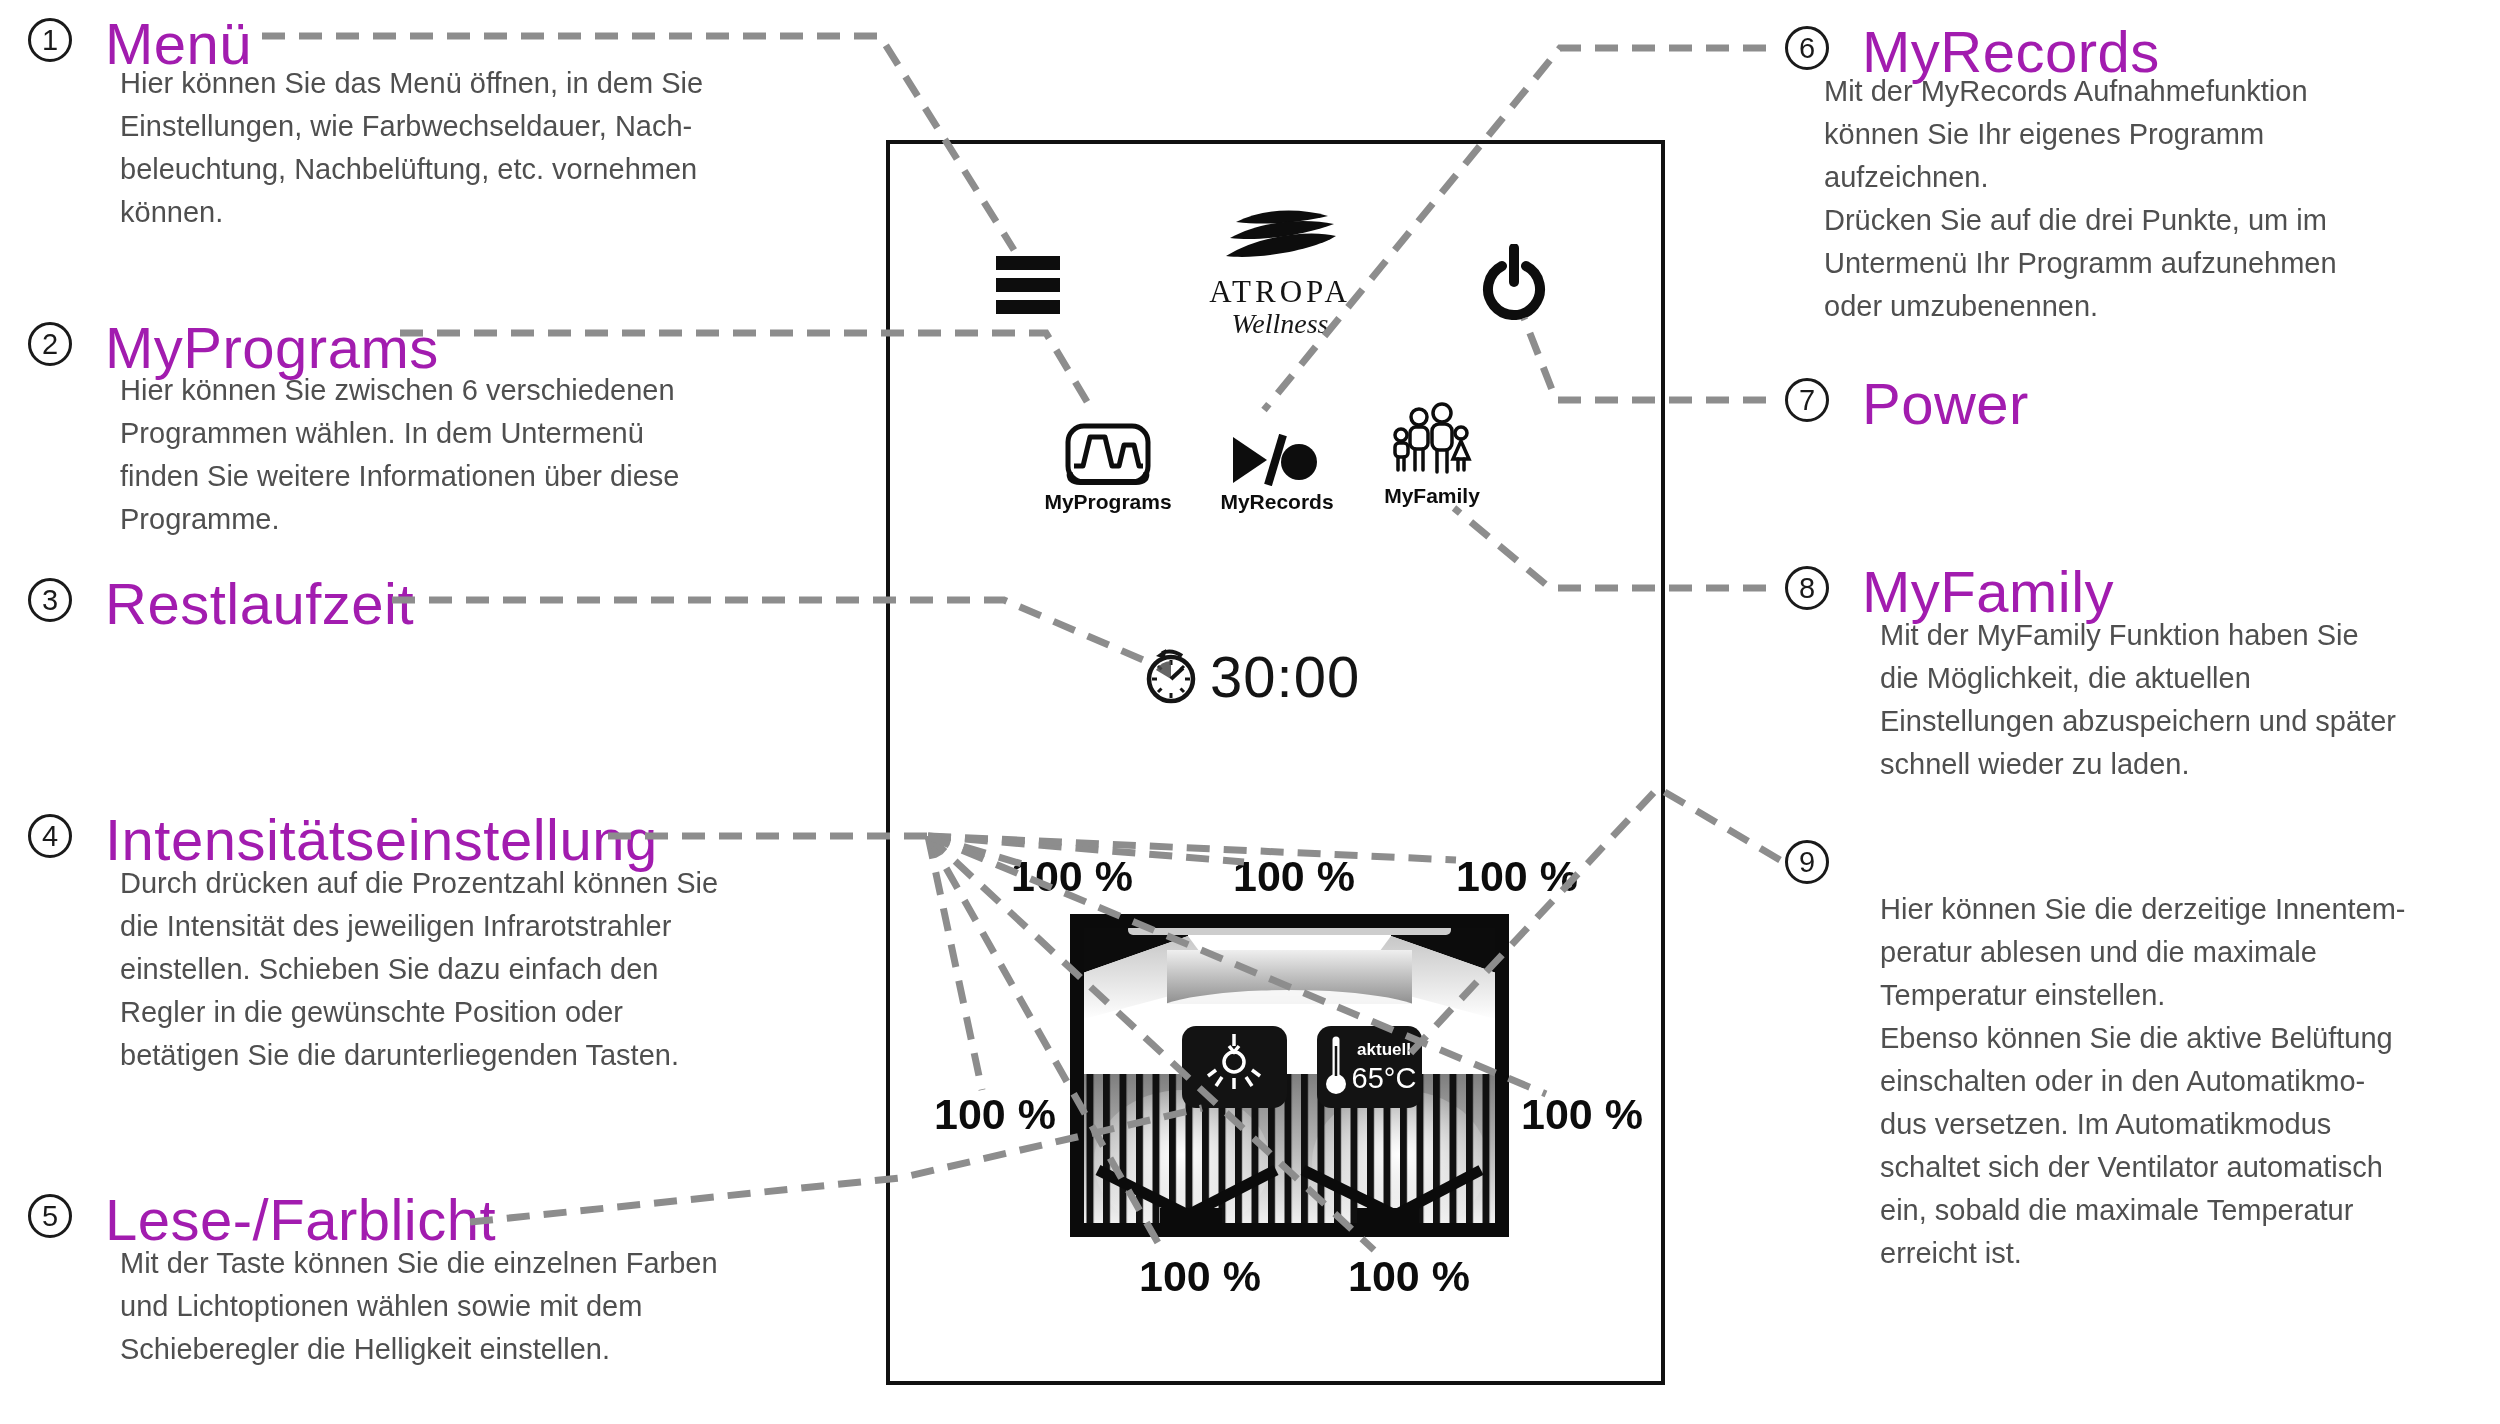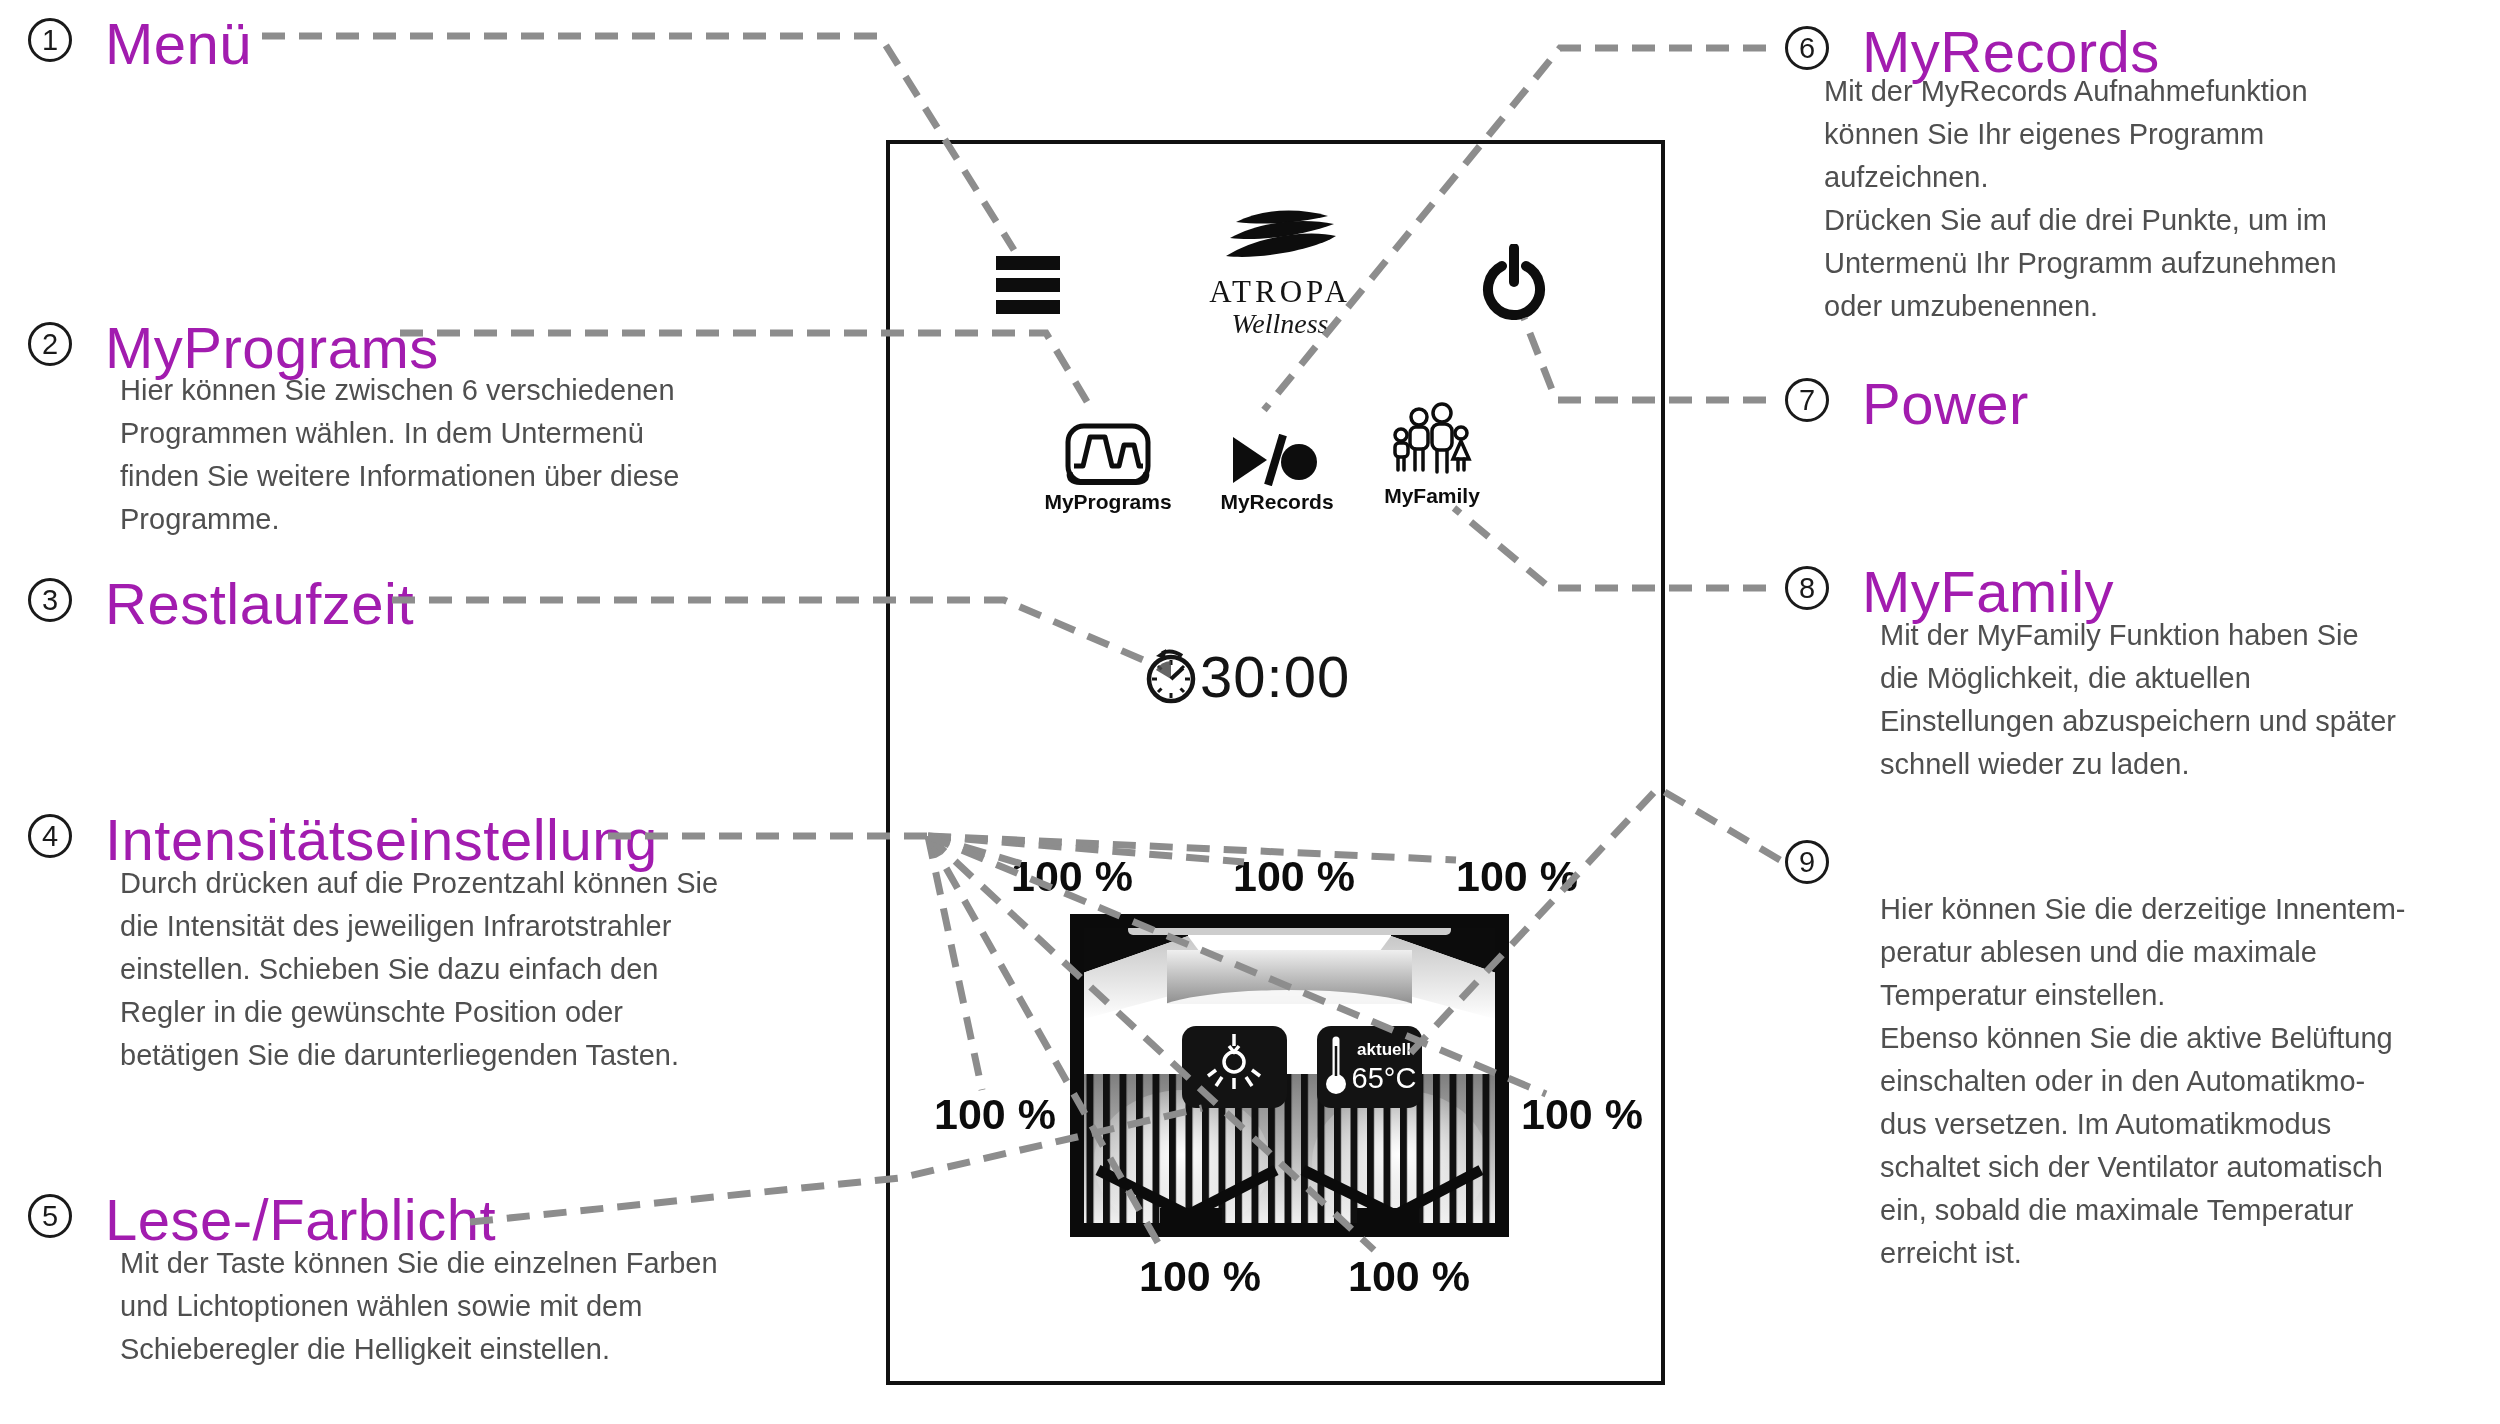--- a/index.html
+++ b/index.html
@@ -21,21 +21,21 @@
              flex-direction:column;justify-content:space-between;cursor:pointer;}
   .hamburger span{display:block;height:14px;background:#0d0d0d;}
   .logo{position:absolute;left:290px;top:64px;width:200px;text-align:center;}
   .logo .brand{font-family:"Liberation Serif",serif;font-size:31px;letter-spacing:4px;color:#141414;margin-top:4px;}
   .logo .sub{font-family:Liberation Serif, serif;font-style:italic;font-size:28px;color:#161616;margin-top:-2px;}
   .power{position:absolute;left:592px;top:100px;width:64px;height:76px;cursor:pointer;}
   .nav-item{position:absolute;text-align:center;cursor:pointer;}
   .nav-icon{display:flex;justify-content:center;align-items:flex-end;height:74px;}
   .nav-label{font-size:21px;font-weight:bold;color:#0d0d0d;margin-top:4px;}
   .timer{position:absolute;left:252px;top:500px;width:260px;height:64px;display:flex;
-         align-items:center;cursor:pointer;}
+         align-items:center;gap:10px;cursor:pointer;}
   .timer .time{font-size:58px;color:#141414;letter-spacing:1px;}
   .pct{position:absolute;width:150px;text-align:center;font-size:43px;font-weight:bold;color:#0c0c0c;cursor:pointer;}
   .cabin{position:absolute;left:180px;top:770px;width:439px;height:323px;}
 </style>
 </head>
 <body>
 
 <div class="stage">
 
   <svg class="connectors" width="2500" height="1424">
@@ -52,20 +52,24 @@
     <polyline points="928,836 1546,1094"></polyline>
     <polyline points="470,1222 900,1178 1202,1108"></polyline>
     <polyline points="1766,48 1560,48 1264,410"></polyline>
     <polyline points="1766,400 1556,400 1524,318"></polyline>
     <polyline points="1766,588 1550,588 1454,508"></polyline>
     <polyline points="1780,860 1658,788 1404,1060"></polyline>
   </svg>
 
   <span class="num" style="left:28px;top:18px">1</span>
   <div class="title" style="left:105px;top:10px">Menü</div>
+  <div class="desc" style="left:120px;top:62px">Hier können Sie das Menü öffnen, in dem Sie
+Einstellungen, wie Farbwechseldauer, Nach-
+beleuchtung, Nachbelüftung, etc. vornehmen
+können.</div>
 
   <span class="num" style="left:28px;top:322px">2</span>
   <div class="title" style="left:105px;top:314px">MyPrograms</div>
   <div class="desc" style="left:120px;top:369px">Hier können Sie zwischen 6 verschiedenen
 Programmen wählen. In dem Untermenü
 finden Sie weitere Informationen über diese
 Programme.</div>
 
   <span class="num" style="left:28px;top:578px">3</span>
   <div class="title" style="left:105px;top:570px">Restlaufzeit</div>

